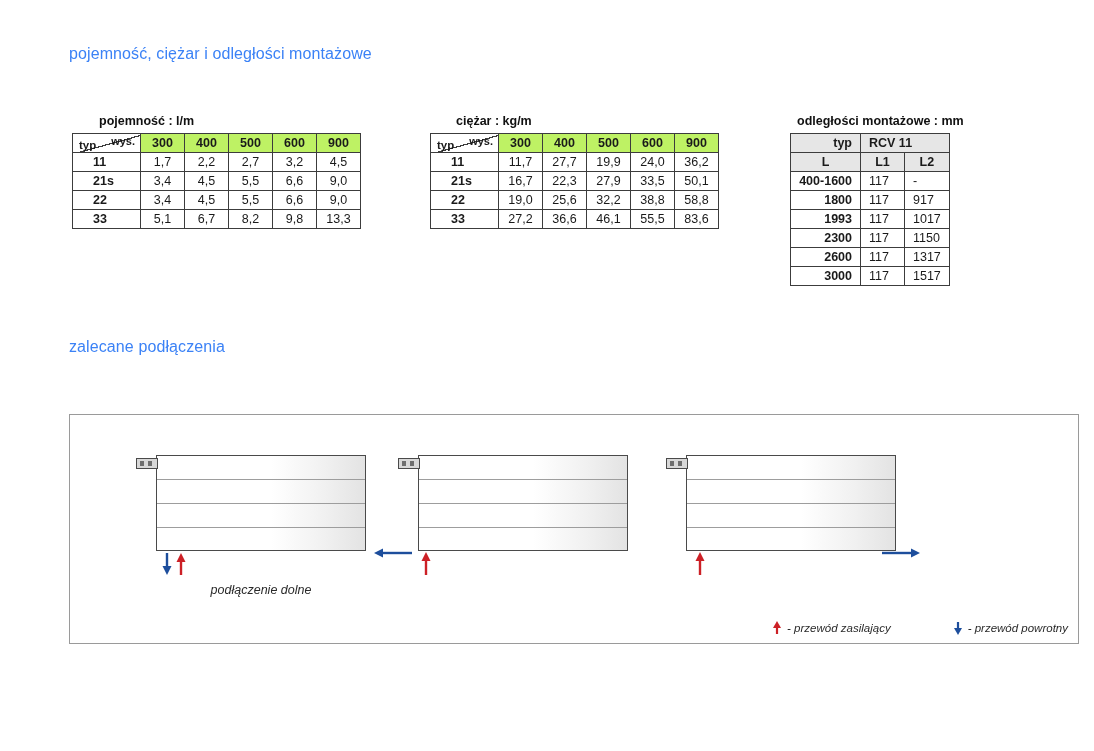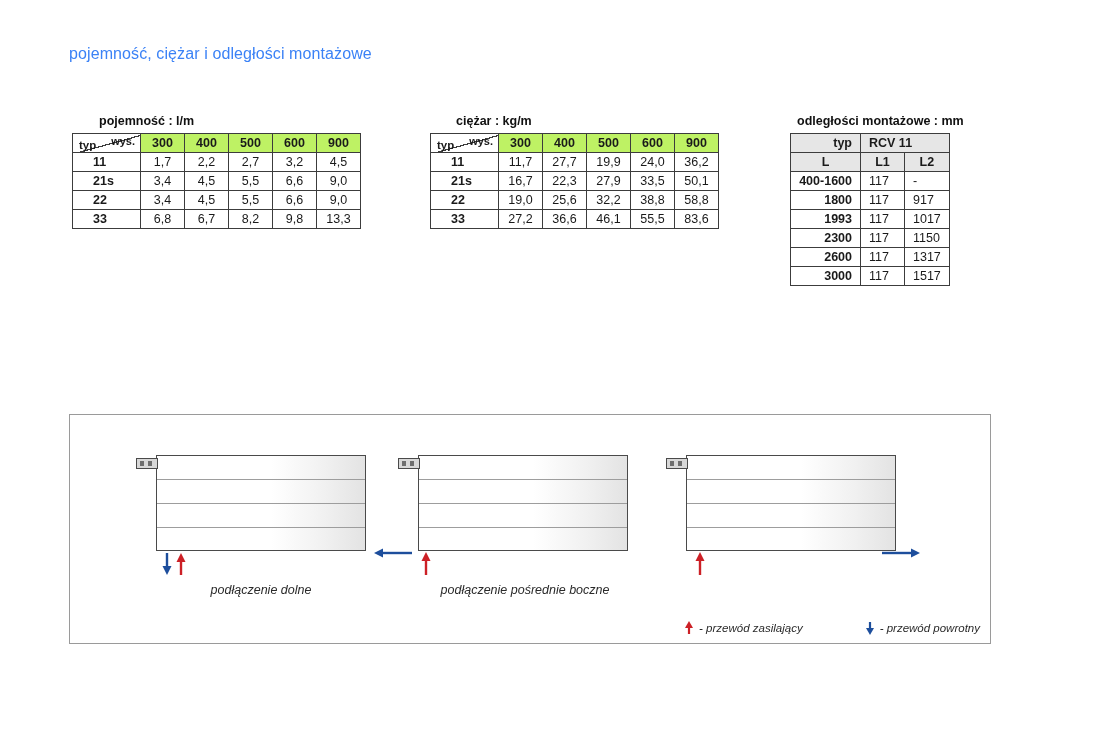--- a/index.html
+++ b/index.html
@@ -142,21 +142,21 @@
     text-align: left;
     font-weight: normal;
     width: 44px;
   }
 
   
   #diagram {
     position: absolute;
     left: 69px;
     top: 414px;
-    width: 922px;
+    width: 1010px;
     height: 230px;
     border: 1px solid #9a9a9a;
     background: #fff;
     box-sizing: border-box;
   }
   .rad {
     position: absolute;
     width: 210px;
     height: 96px;
     background: linear-gradient(to right, #ffffff 0%, #ffffff 55%, #f1f1f1 80%, #e3e3e3 100%);
@@ -265,21 +265,21 @@
       <tr>
         <td class="rowhead">22</td>
         <td class="val">3,4</td>
         <td class="val">4,5</td>
         <td class="val">5,5</td>
         <td class="val">6,6</td>
         <td class="val">9,0</td>
       </tr>
       <tr>
         <td class="rowhead">33</td>
-        <td class="val">6,8</td>
+        <td class="val">5,1</td>
         <td class="val">6,7</td>
         <td class="val">8,2</td>
         <td class="val">9,8</td>
         <td class="val">13,3</td>
       </tr>
     </tbody>
   </table>
 
   <table class="data" id="table-weight">
     <tbody>
@@ -367,20 +367,21 @@
         <td class="m-val">1317</td>
       </tr>
       <tr>
         <td class="m-label">3000</td>
         <td class="m-val">117</td>
         <td class="m-val">1517</td>
       </tr>
     </tbody>
   </table>
 
+  <div class="heading" id="heading-connections">zalecane podłączenia</div>
 
   <div id="diagram">
 
     <div class="rad" style="left:86px; top:40px;">
       <span class="line l1"></span>
       <span class="line l2"></span>
       <span class="line l3"></span>
     </div>
     <div class="valve" style="left:66px; top:43px;"></div>
 
@@ -397,21 +398,20 @@
       <span class="line l2"></span>
       <span class="line l3"></span>
     </div>
     <div class="valve" style="left:328px; top:43px;"></div>
     <svg style="position:absolute; left:296px; top:128px; width:70px; height:34px;">
       <line x1="46" y1="10" x2="16" y2="10" stroke="#1d4e9c" stroke-width="2.4"></line>
       <polygon points="8,10 17,5.5 17,14.5" fill="#1d4e9c"></polygon>
       <line x1="60" y1="32" x2="60" y2="16" stroke="#cc2026" stroke-width="2.4"></line>
       <polygon points="60,9 55.5,18 64.5,18" fill="#cc2026"></polygon>
     </svg>
-    <div class="caption" style="left:330px; top:168px; width:250px;">podłączenie pośrednie boczne</div>
 
     <div class="rad" style="left:616px; top:40px;">
       <span class="line l1"></span>
       <span class="line l2"></span>
       <span class="line l3"></span>
     </div>
     <div class="valve" style="left:596px; top:43px;"></div>
     <svg style="position:absolute; left:616px; top:128px; width:240px; height:34px;">
       <line x1="14" y1="32" x2="14" y2="16" stroke="#cc2026" stroke-width="2.4"></line>
       <polygon points="14,9 9.5,18 18.5,18" fill="#cc2026"></polygon>

